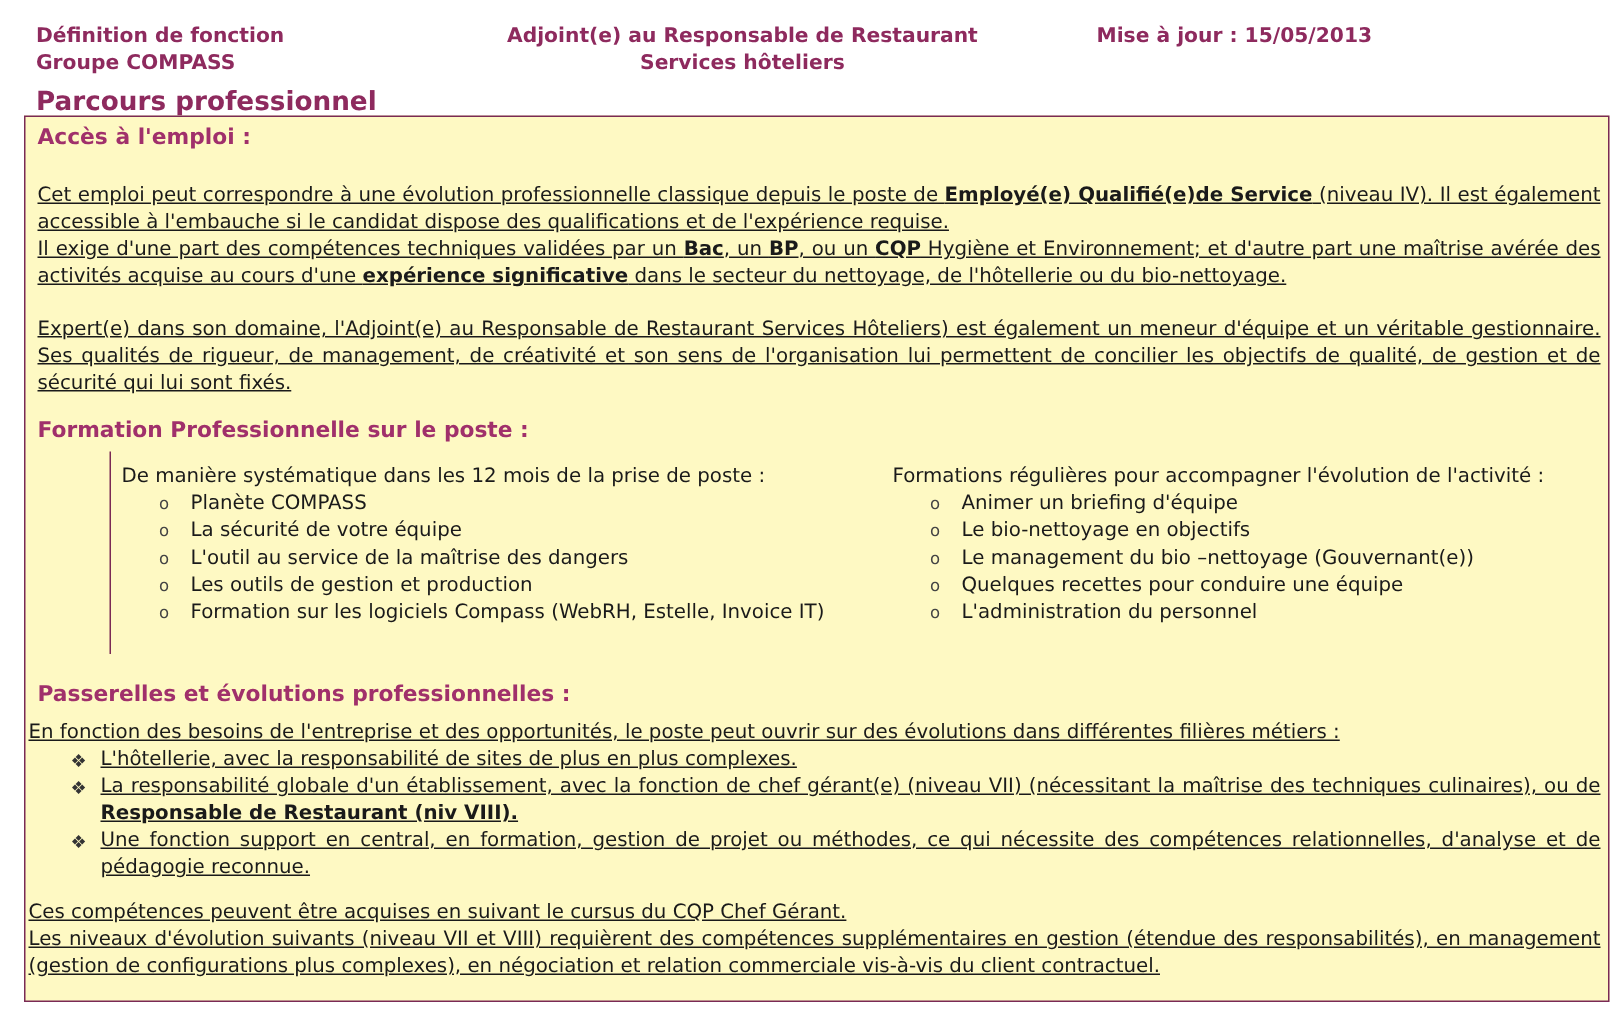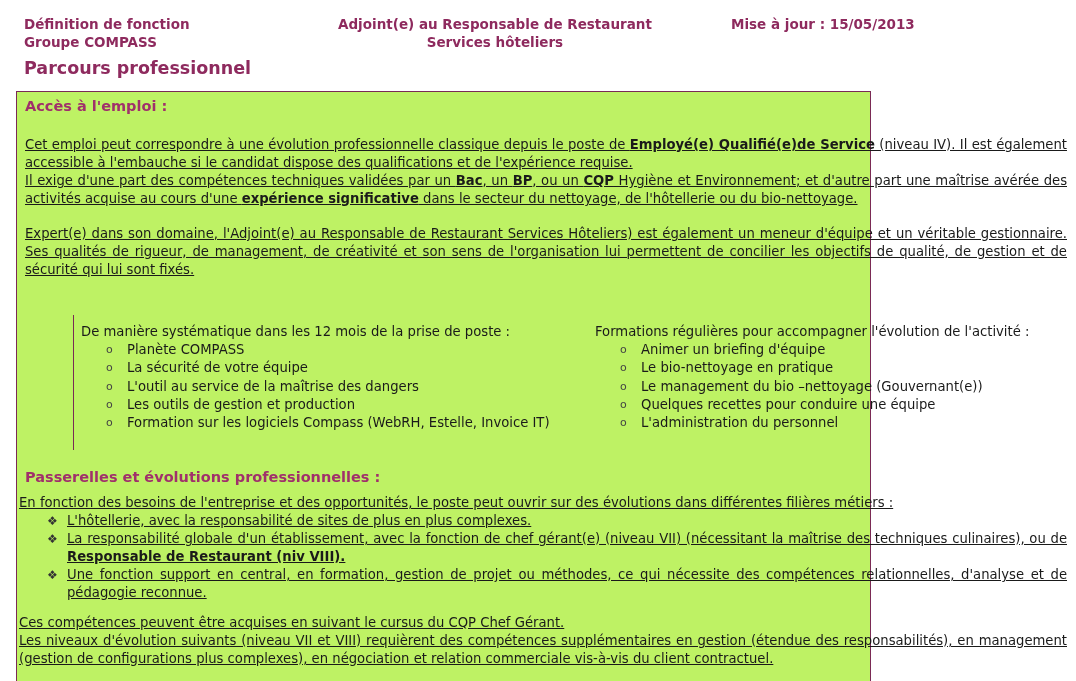--- a/index.html
+++ b/index.html
@@ -3,22 +3,22 @@
 <meta charset="utf-8">
 <style>
   html, body { margin:0; padding:0; background:#ffffff; }
   body { width:1076px; height:681px; position:relative; overflow:hidden;
          font-family:"DejaVu Sans", "Liberation Sans", sans-serif; color:#1a1a1a; }
   .hdr { position:absolute; font-weight:bold; font-size:13.5px; color:#8e2a5e; line-height:18px; }
   .hdr-left { left:24px; top:15px; }
   .hdr-mid { left:338px; top:15px; text-align:center; }
   .hdr-right { left:731px; top:15px; }
   .page-title { position:absolute; left:24px; top:58px; font-size:17.5px; font-weight:bold; color:#8e2a5e; }
-  .main-box { position:absolute; left:16px; top:91px; width:855px; height:591px;
-              border:1.5px solid #7a2a55; box-sizing:border-box; background:#bef264; }
+  .main-box { position:absolute; left:16px; top:77px; width:1057px; height:591px;
+              border:1.5px solid #7a2a55; box-sizing:border-box; background:#fef9c3; }
   .sec-title { position:absolute; left:8px; font-size:14.5px; font-weight:bold; color:#a0306b; }
   .para { position:absolute; left:8px; width:1042px; font-size:13.2px; line-height:18px;
           text-align:justify; color:#1a1a1a;text-decoration:underline; }
   .para b { font-weight:bold; }
   .form-box { position:absolute; left:8px; top:223px; width:1043px; height:135px;
               border-left:1.5px solid #7a2a55; border-right:1.5px solid #7a2a55; box-sizing:border-box;margin-left:48px; }
   .form-col { position:absolute; top:8px; font-size:13.2px; line-height:18.2px; }
   .form-col .intro { white-space:nowrap; }
   .form-col ul { list-style:none; margin:0; padding:0; }
   .form-col li { position:relative; padding-left:46px; white-space:nowrap; }
@@ -46,37 +46,38 @@
 
   <div class="sec-title" style="top:6px;">Accès à l'emploi :</div>
 
   <div class="para" style="top:44px;">
     <span>Cet emploi peut correspondre à une évolution professionnelle classique depuis le poste de </span><b>Employé(e) Qualifié(e)de Service</b><span> (niveau IV). Il est également accessible à l'embauche si le candidat dispose des qualifications et de l'expérience requise.</span><br>
     <span>Il exige d'une part des compétences techniques validées par un </span><b>Bac</b><span>, un </span><b>BP</b><span>, ou un </span><b>CQP</b><span> Hygiène et Environnement; et d'autre part une maîtrise avérée des activités acquise au cours d'une </span><b>expérience significative</b><span> dans le secteur du nettoyage, de l'hôtellerie ou du bio-nettoyage.</span>
   </div>
 
   <div class="para" style="top:133px;">Expert(e) dans son domaine, l'Adjoint(e) au Responsable de Restaurant Services Hôteliers) est également un meneur d'équipe et un véritable gestionnaire. Ses qualités de rigueur, de management, de créativité et son sens de l'organisation lui permettent de concilier les objectifs de qualité, de gestion et de sécurité qui lui sont fixés.</div>
 
+  <div class="sec-title" style="top:201px;">Formation Professionnelle sur le poste :</div>
 
   <div class="form-box">
     <div class="form-col" style="left:7px;">
       <div class="intro">De manière systématique dans les 12 mois de la prise de poste :</div>
       <ul>
         <li><span class="bul">o</span><span>Planète COMPASS</span></li>
         <li><span class="bul">o</span><span>La sécurité de votre équipe</span></li>
         <li><span class="bul">o</span><span>L'outil au service de la maîtrise des dangers</span></li>
         <li><span class="bul">o</span><span>Les outils de gestion et production</span></li>
         <li><span class="bul">o</span><span>Formation sur les logiciels Compass (WebRH, Estelle, Invoice IT)</span></li>
       </ul>
     </div>
     <div class="form-col" style="left:521px;">
       <div class="intro">Formations régulières pour accompagner l'évolution de l'activité :</div>
       <ul>
         <li><span class="bul">o</span><span>Animer un briefing d'équipe</span></li>
-        <li><span class="bul">o</span><span>Le bio-nettoyage en pratique</span></li>
+        <li><span class="bul">o</span><span>Le bio-nettoyage en objectifs</span></li>
         <li><span class="bul">o</span><span>Le management du bio –nettoyage (Gouvernant(e))</span></li>
         <li><span class="bul">o</span><span>Quelques recettes pour conduire une équipe</span></li>
         <li><span class="bul">o</span><span>L'administration du personnel</span></li>
       </ul>
     </div>
   </div>
 
   <div class="sec-title" style="top:377px;">Passerelles et évolutions professionnelles :</div>
 
   <div class="para" style="top:402px; left:2px; width:1048px;">

